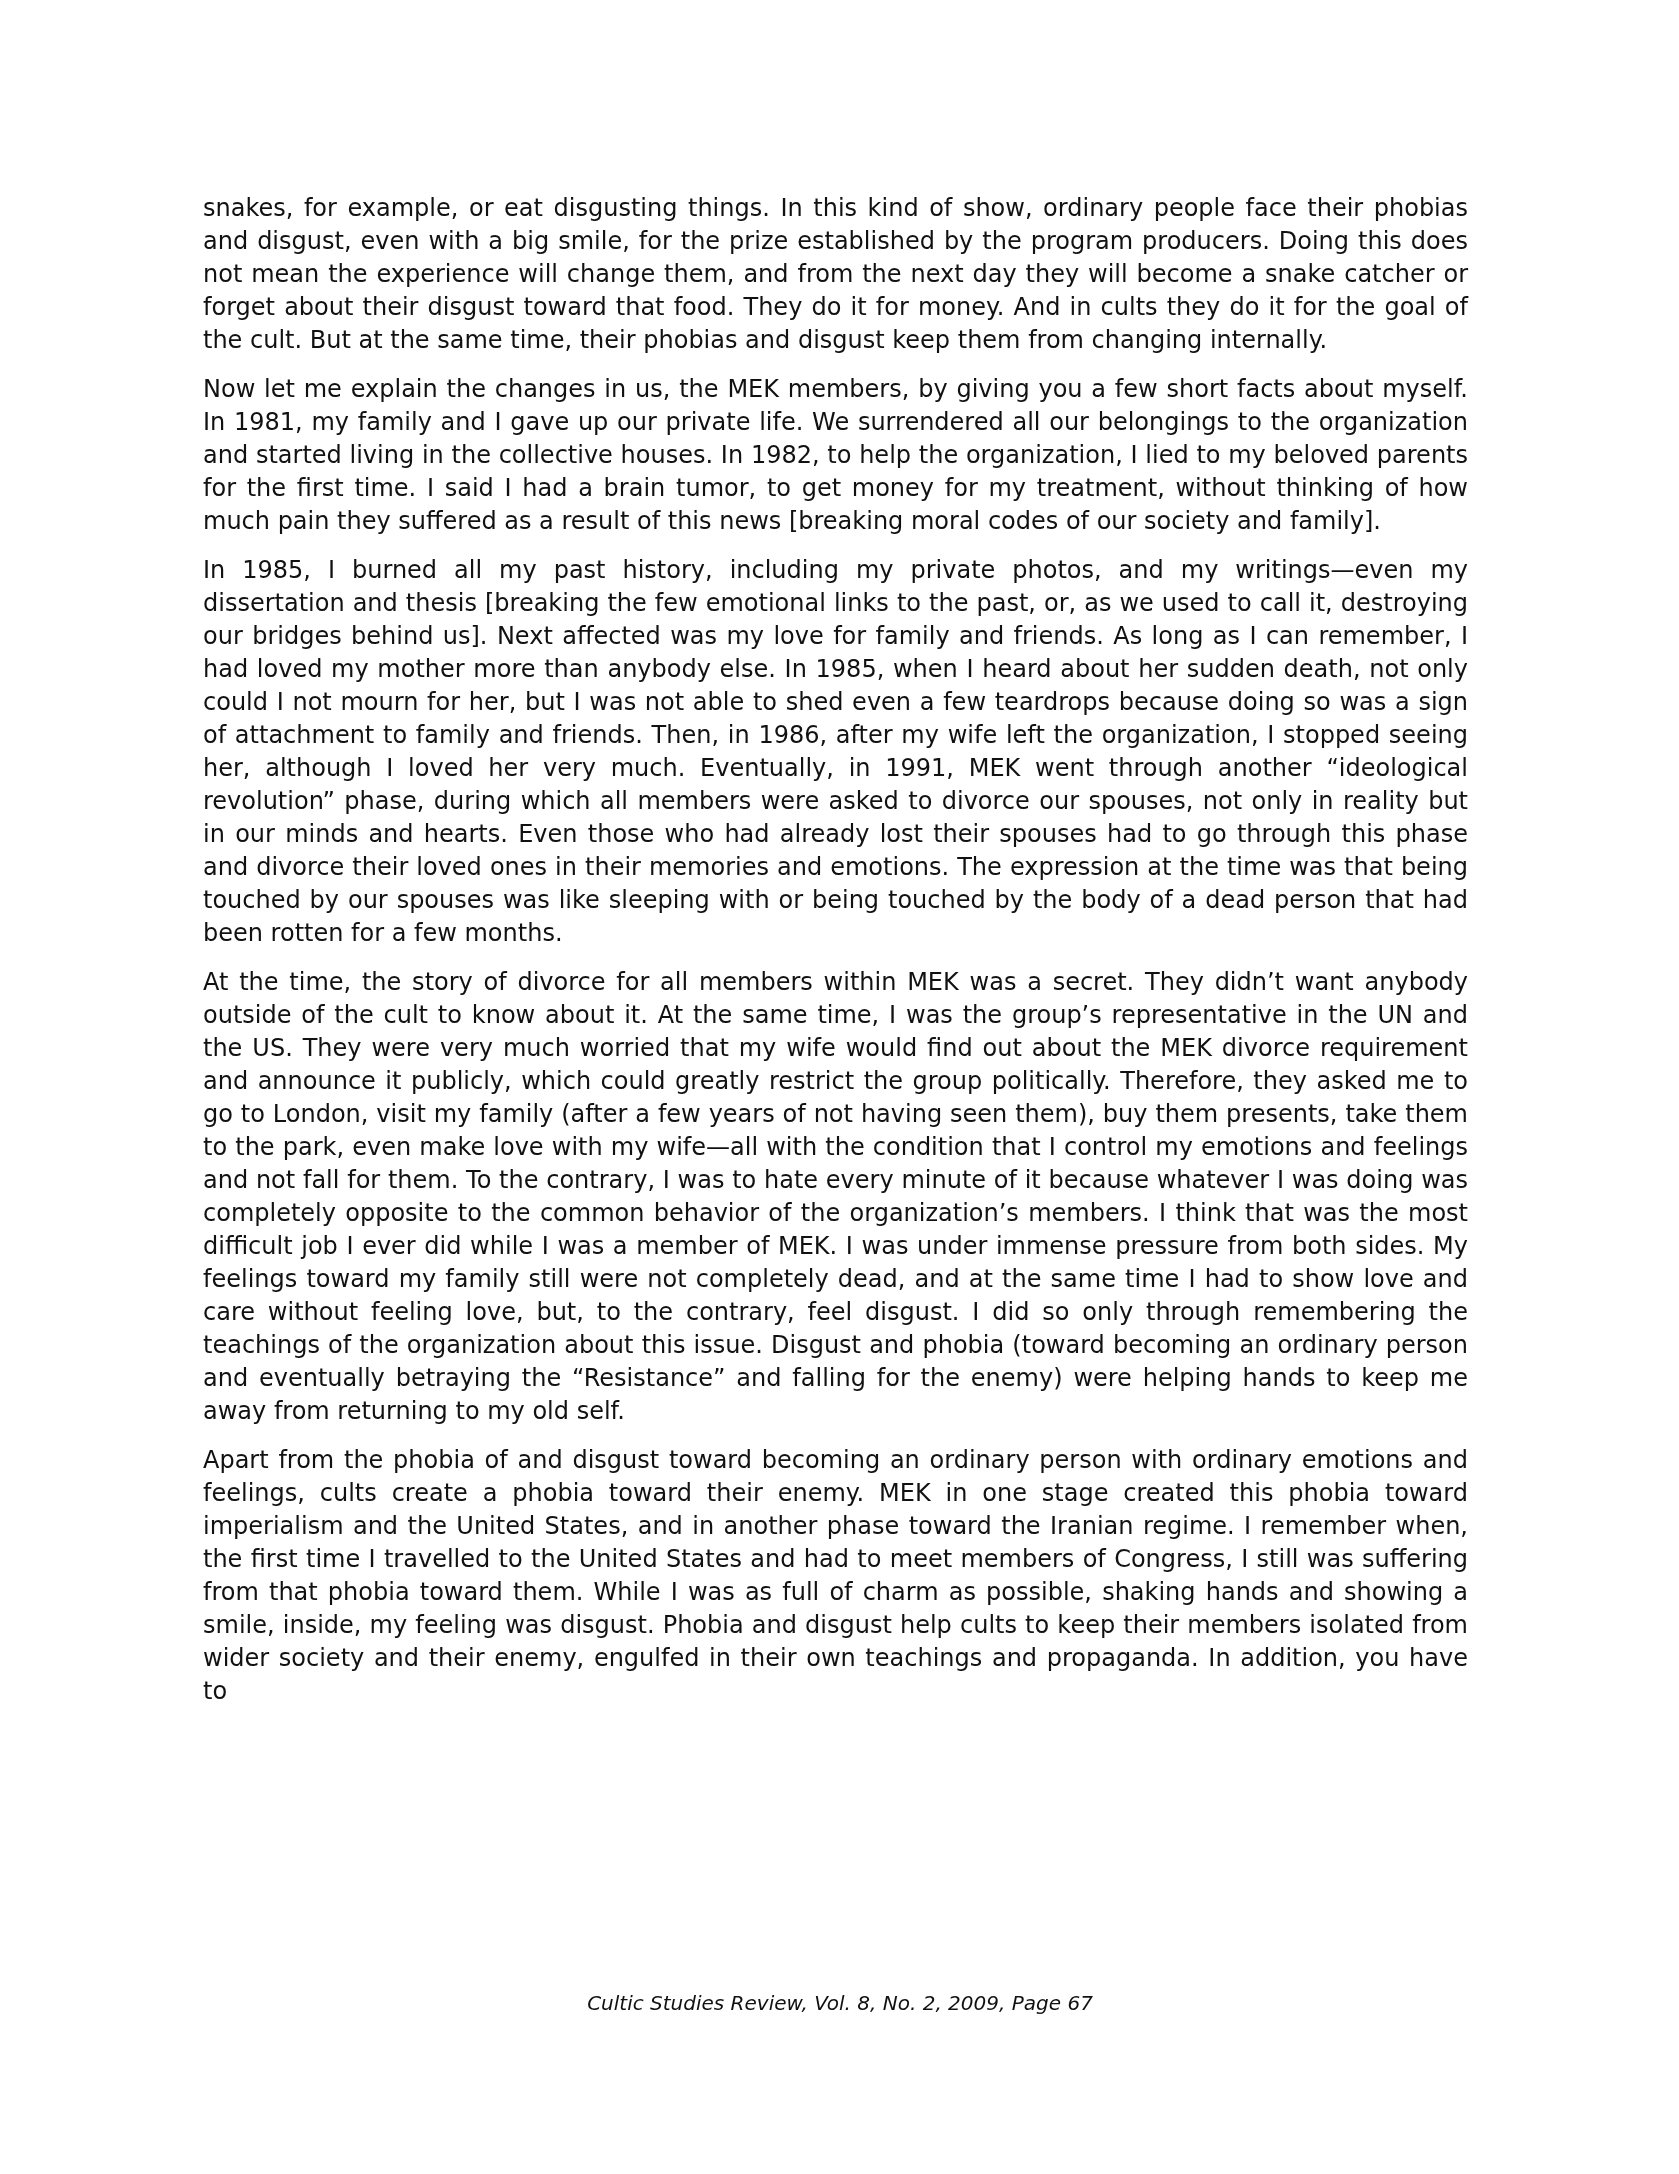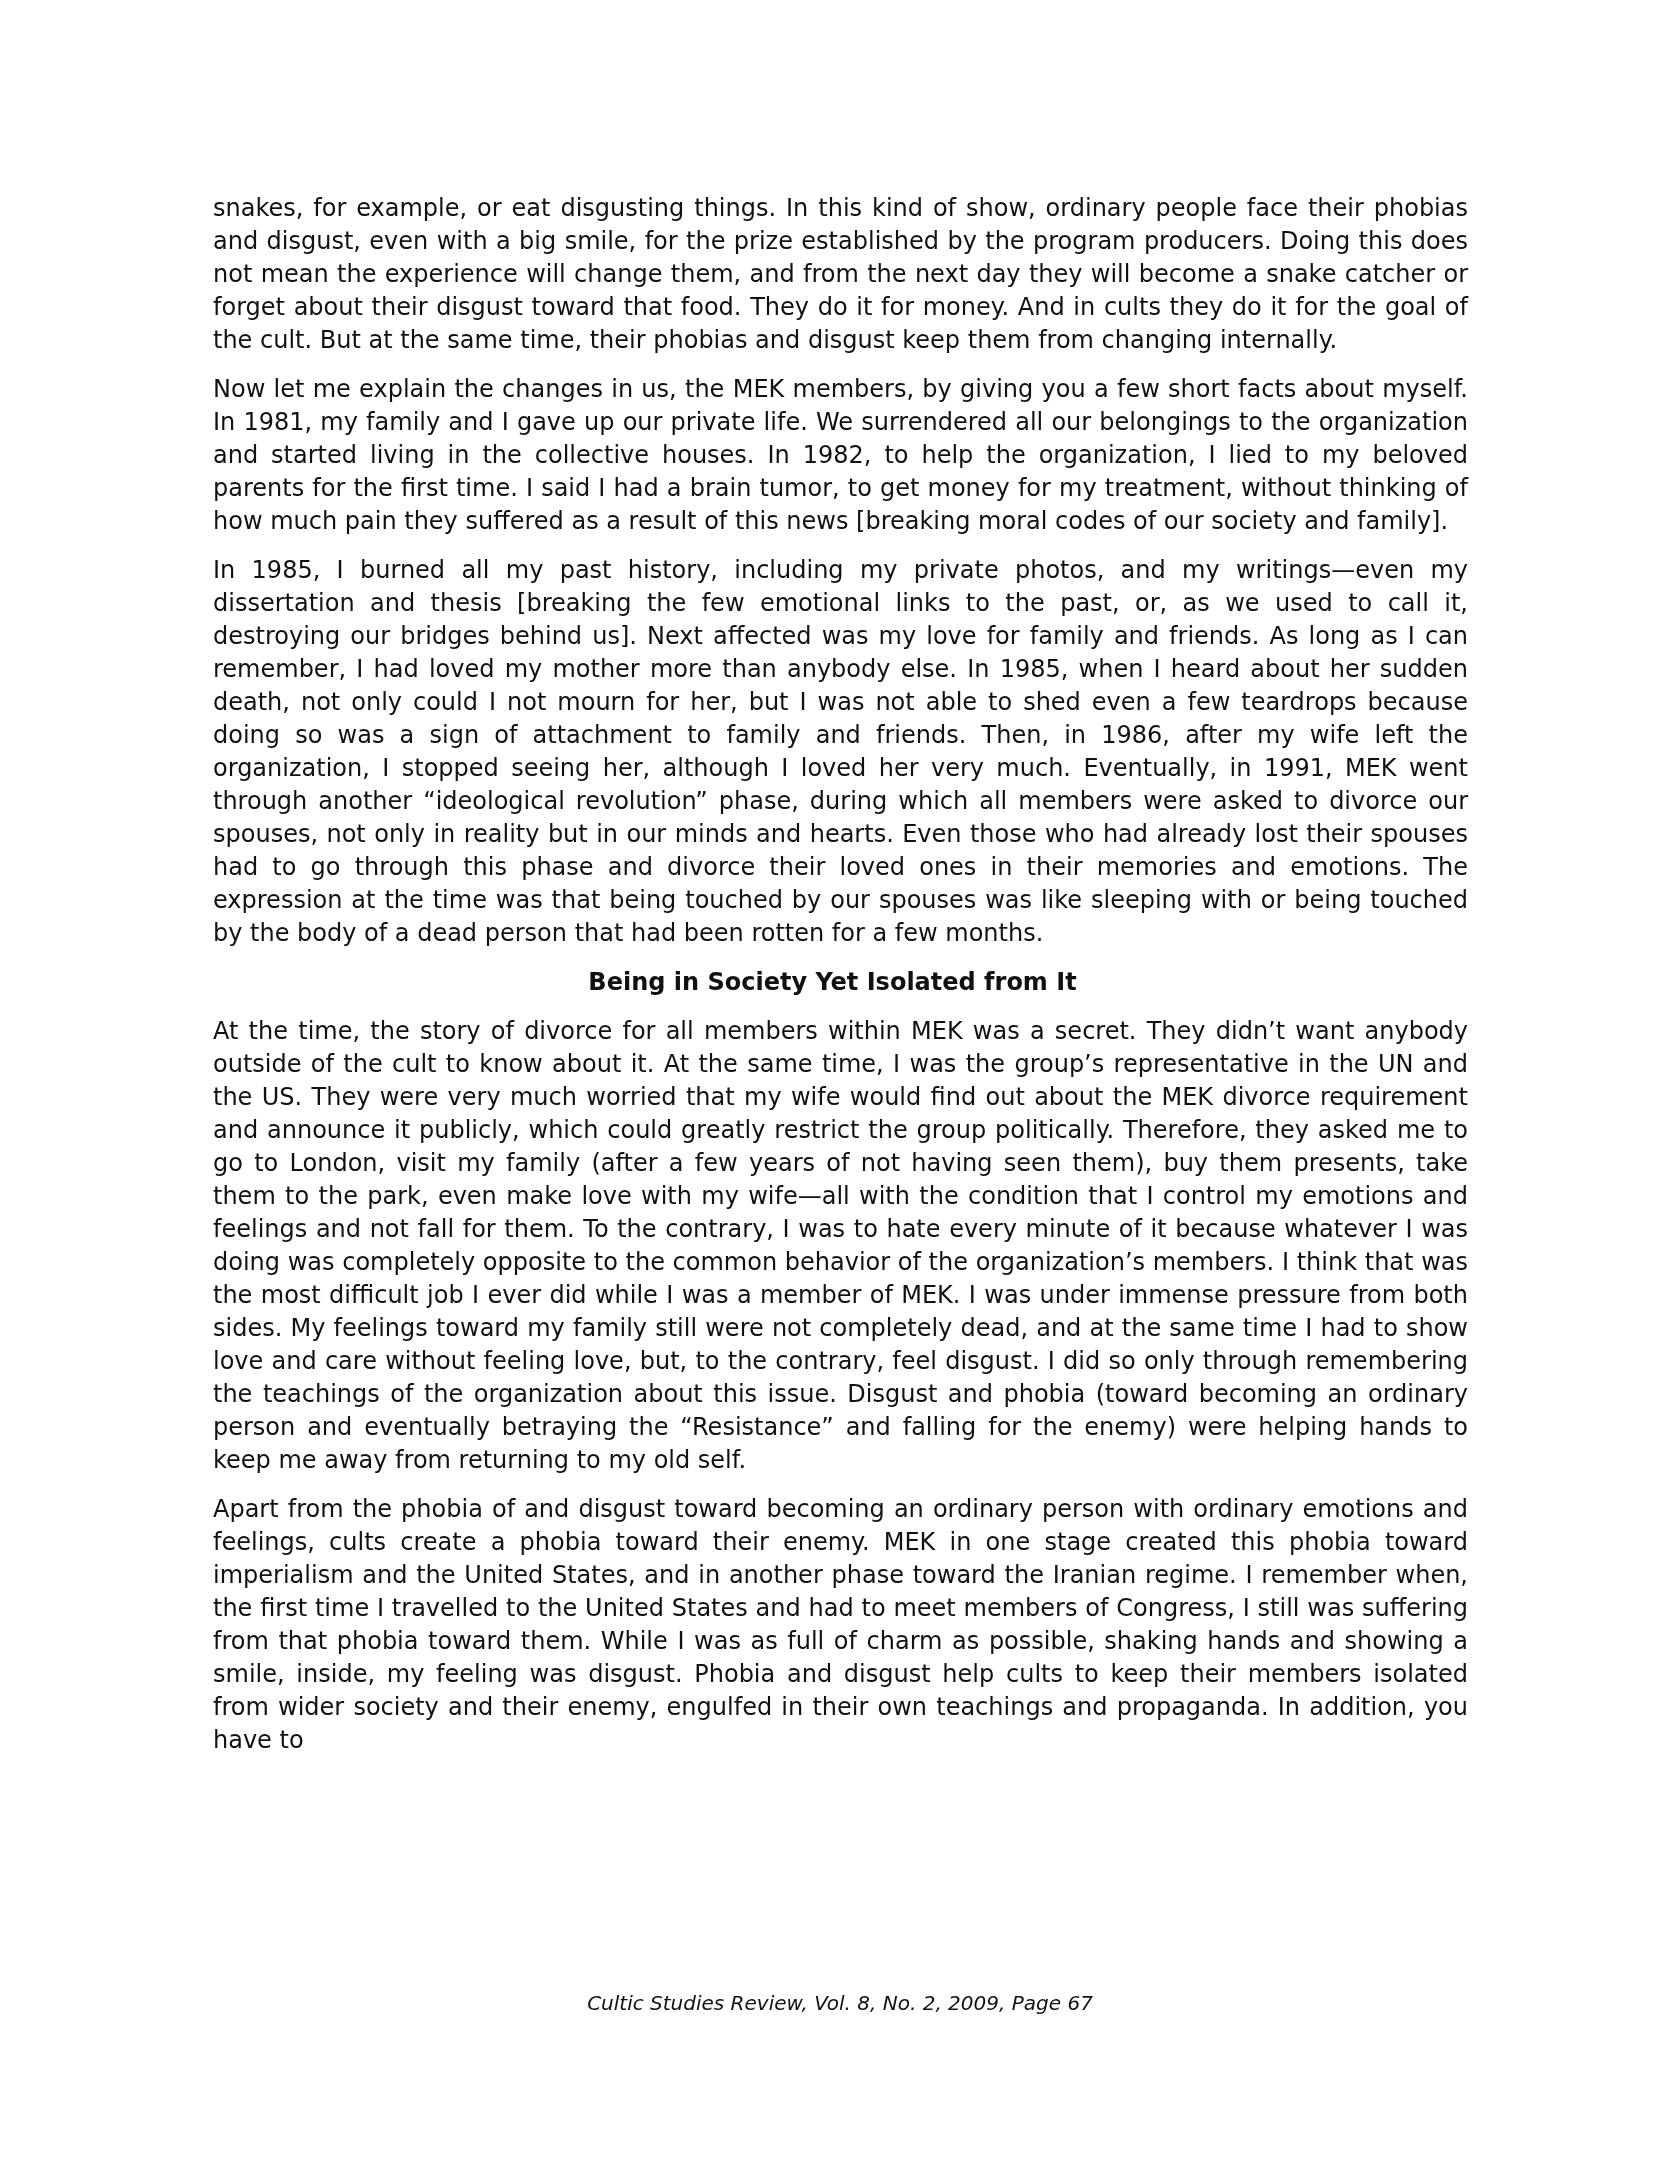--- a/index.html
+++ b/index.html
@@ -8,21 +8,21 @@
     position: absolute;
     left: 197px;
     top: 192px;
     width: 1271px;
     font-family: "DejaVu Sans", sans-serif;
     font-size: 24px;
     line-height: 33px;
     color: #111111;
   }
   .page p {
-    margin: 0 0 16px 16px;
+    margin: 0 0 16px 6px;
     text-align: justify;
     text-align-last: left;
   }
   .page h2 {
     margin: 0 0 16px 0;
     font-size: 24px;
     line-height: 33px;
     font-weight: bold;
     text-align: center;
   }
@@ -38,19 +38,18 @@
     color: #111111;
   }
 </style>
 </head>
 <body>
 
 <div class="page">
   <p>snakes, for example, or eat disgusting things. In this kind of show, ordinary people face their phobias and disgust, even with a big smile, for the prize established by the program producers. Doing this does not mean the experience will change them, and from the next day they will become a snake catcher or forget about their disgust toward that food. They do it for money. And in cults they do it for the goal of the cult. But at the same time, their phobias and disgust keep them from changing internally.</p>
   <p>Now let me explain the changes in us, the MEK members, by giving you a few short facts about myself. In 1981, my family and I gave up our private life. We surrendered all our belongings to the organization and started living in the collective houses. In 1982, to help the organization, I lied to my beloved parents for the first time. I said I had a brain tumor, to get money for my treatment, without thinking of how much pain they suffered as a result of this news [breaking moral codes of our society and family].</p>
   <p>In 1985, I burned all my past history, including my private photos, and my writings—even my dissertation and thesis [breaking the few emotional links to the past, or, as we used to call it, destroying our bridges behind us]. Next affected was my love for family and friends. As long as I can remember, I had loved my mother more than anybody else. In 1985, when I heard about her sudden death, not only could I not mourn for her, but I was not able to shed even a few teardrops because doing so was a sign of attachment to family and friends. Then, in 1986, after my wife left the organization, I stopped seeing her, although I loved her very much. Eventually, in 1991, MEK went through another “ideological revolution” phase, during which all members were asked to divorce our spouses, not only in reality but in our minds and hearts. Even those who had already lost their spouses had to go through this phase and divorce their loved ones in their memories and emotions. The expression at the time was that being touched by our spouses was like sleeping with or being touched by the body of a dead person that had been rotten for a few months.</p>
-  <h2>Being in Society Yet Isolated from It</h2>
   <p>At the time, the story of divorce for all members within MEK was a secret.  They didn’t want anybody outside of the cult to know about it. At the same time, I was the group’s representative in the UN and the US.  They were very much worried that my wife would find out about the MEK divorce requirement and announce it publicly, which could greatly restrict the group politically. Therefore, they asked me to go to London, visit my family (after a few years of not having seen them), buy them presents, take them to the park, even make love with my wife—all with the condition that I control my emotions and feelings and not fall for them. To the contrary, I was to hate every minute of it because whatever I was doing was completely opposite to the common behavior of the organization’s members. I think that was the most difficult job I ever did while I was a member of MEK. I was under immense pressure from both sides. My feelings toward my family still were not completely dead, and at the same time I had to show love and care without feeling love, but, to the contrary, feel disgust. I did so only through remembering the teachings of the organization about this issue. Disgust and phobia (toward becoming an ordinary person and eventually betraying the “Resistance” and falling for the enemy) were helping hands to keep me away from returning to my old self.</p>
   <p>Apart from the phobia of and disgust toward becoming an ordinary person with ordinary emotions and feelings, cults create a phobia toward their enemy. MEK in one stage created this phobia toward imperialism and the United States, and in another phase toward the Iranian regime. I remember when, the first time I travelled to the United States and had to meet members of Congress, I still was suffering from that phobia toward them. While I was as full of charm as possible, shaking hands and showing a smile, inside, my feeling was disgust. Phobia and disgust help cults to keep their members isolated from wider society and their enemy, engulfed in their own teachings and propaganda. In addition, you have to</p>
 </div>
 
 <div class="footer">Cultic Studies Review, Vol. 8, No. 2, 2009, Page 67</div>
 
 
 </body></html>

